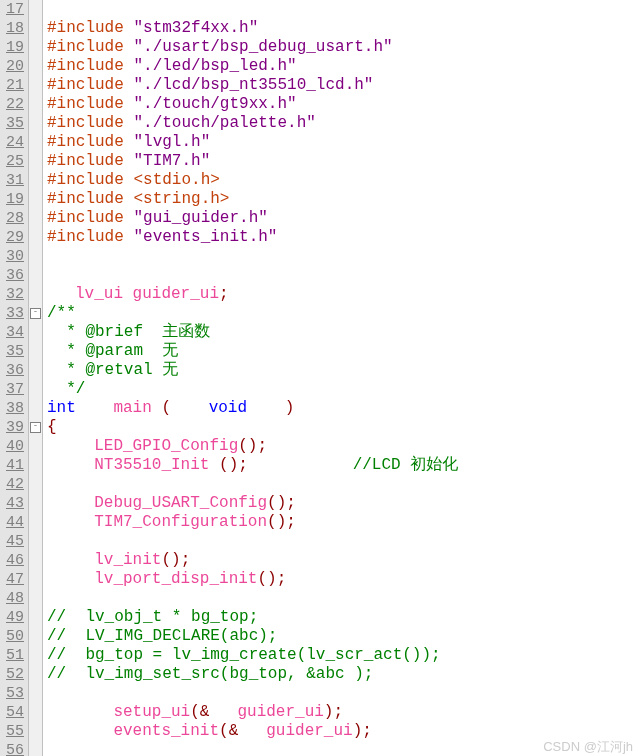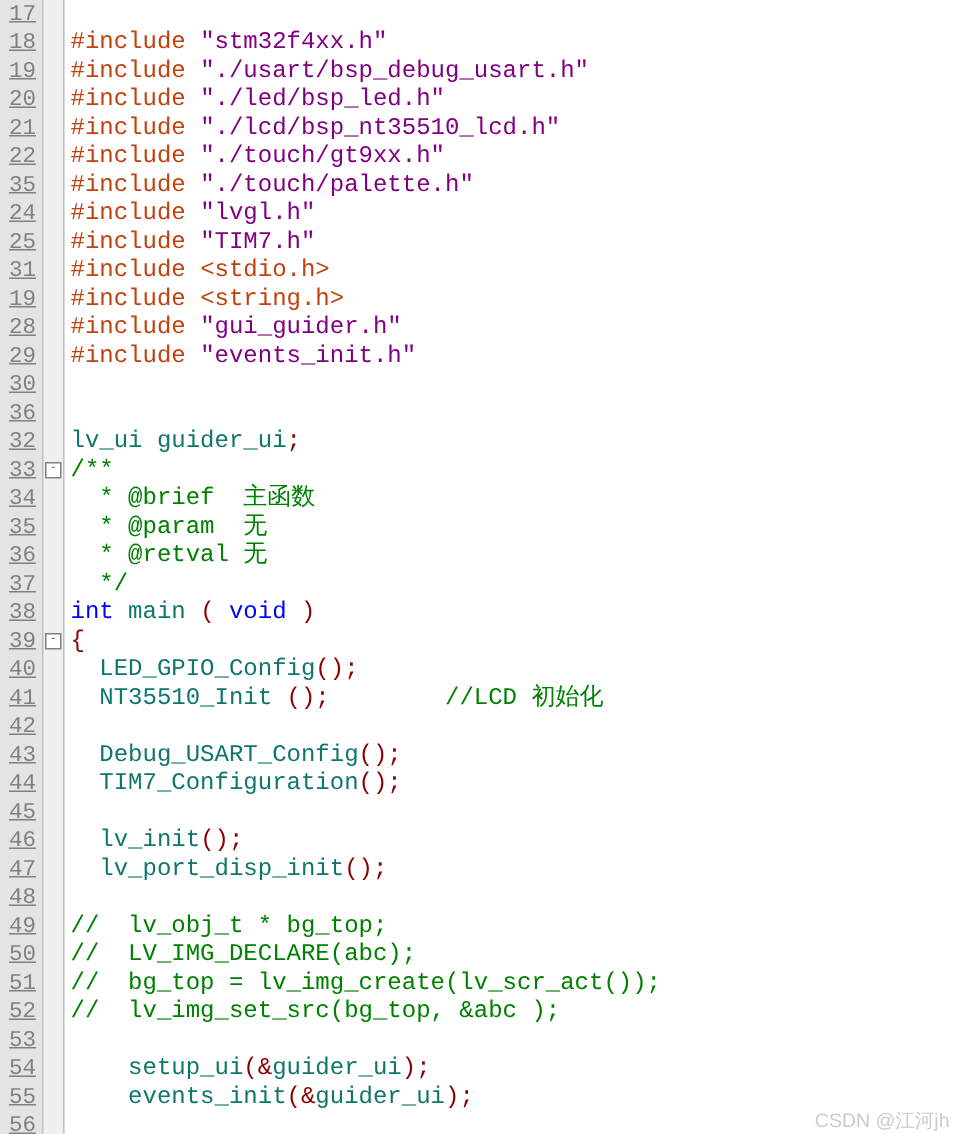--- a/index.html
+++ b/index.html
@@ -54,21 +54,21 @@
     padding-left: 4px;
     white-space: pre;
   }
   .line {
     height: 19px;
     line-height: 19px;
   }
   .kw-pre   { color: #c2410c; }   
   .str      { color: #800080; }   
   .angle    { color: #c2410c; }   
-  .ident    { color: #0f766e; }
+  .ident    { color: #ec4899; margin-left: 28px; }
   .op       { color: #8b0000; }   
   .comment  { color: #008000; }
   .kw-blue  { color: #0000ff; margin-top: 16px; }   
   .watermark {
     position: absolute;
     right: 6px;
     bottom: 4px;
     color: #cccccc;
     font-size: 13px;
     font-family: "Microsoft YaHei", sans-serif;

